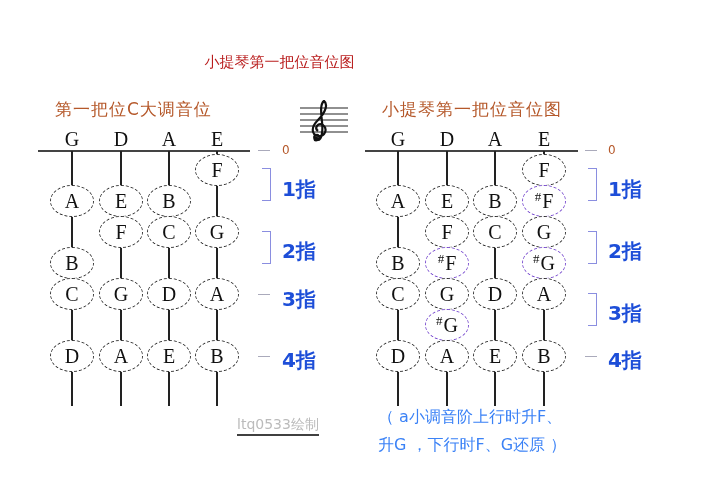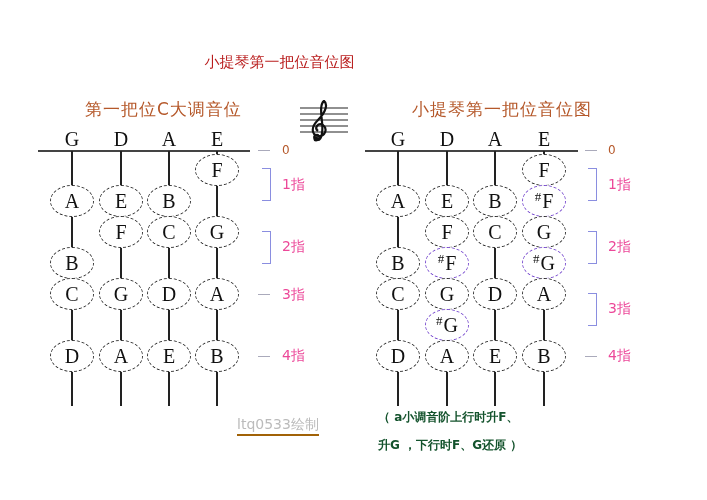--- a/index.html
+++ b/index.html
@@ -1,32 +1,32 @@
 <!DOCTYPE html>
 <html><head>
 <meta charset="utf-8">
 <style>
   html,body{margin:0;padding:0;background:#ffffff;}
   body{width:707px;height:500px;position:relative;overflow:hidden;font-family:"DejaVu Serif","Liberation Serif",serif;}
   .abs{position:absolute;}
   .page-title{left:0;width:559px;top:53px;text-align:center;font-size:15px;color:#b91c1c;font-family:"DejaVu Sans","Liberation Sans",sans-serif;}
-  .subtitle{font-size:17px;color:#b5582a;font-family:"DejaVu Sans","Liberation Sans",sans-serif;letter-spacing:1px;margin-left:30px;}
+  .subtitle{font-size:17px;color:#b5582a;font-family:"DejaVu Sans","Liberation Sans",sans-serif;letter-spacing:1px;}
   .str-head{font-size:20px;color:#111;font-family:"Liberation Serif","DejaVu Serif",serif;width:30px;text-align:center;margin-left:-15px;}
   .nut{height:2px;background:#444;}
   .string{width:2px;background:#222;margin-left:-1px;}
   .note{width:42px;height:30px;margin-left:-22px;margin-top:-16px;border:1.5px dashed #333;border-radius:50%;background:#fff;
         display:flex;align-items:center;justify-content:center;font-size:20px;color:#111;font-family:"Liberation Serif","DejaVu Serif",serif;}
   .note.sharp{border-color:#7b4fd0;}
   .note sup{font-size:13px;margin-right:1px;position:relative;top:-4px;}
   .tick{height:1px;background:#aab;width:12px;}
   .bracket{border:1px solid #8a8ee0;border-left:none;width:8px;}
-  .finger{font-size:14px;color:#ec4899;font-family:"DejaVu Sans","Liberation Sans",sans-serif;}
+  .finger{font-size:20px;color:#1d4ed8;font-family:"DejaVu Sans","Liberation Sans",sans-serif;font-weight:bold;}
   .zero{font-size:12px;color:#b5582a;font-family:"DejaVu Sans","Liberation Sans",sans-serif;}
-  .caption{font-size:12px;color:#14532d;font-family:"DejaVu Sans","Liberation Sans",sans-serif;line-height:16px;font-weight:bold;}
-  .watermark{font-size:14px;color:#bbbbbb;font-family:"DejaVu Sans","Liberation Sans",sans-serif;border-bottom:2px solid #a16207;}
+  .caption{font-size:16px;color:#3b82f6;font-family:"DejaVu Sans","Liberation Sans",sans-serif;line-height:16px;}
+  .watermark{font-size:14px;color:#bbbbbb;font-family:"DejaVu Sans","Liberation Sans",sans-serif;border-bottom:2px solid #404040;}
   .clef{left:298px;top:100px;width:52px;height:42px;}
 </style>
 </head>
 <body>
 
 <div class="abs page-title">小提琴第一把位音位图</div>
 
 <div>
   <div class="abs subtitle" style="left:55px;top:98px;">第一把位C大调音位</div>
 

